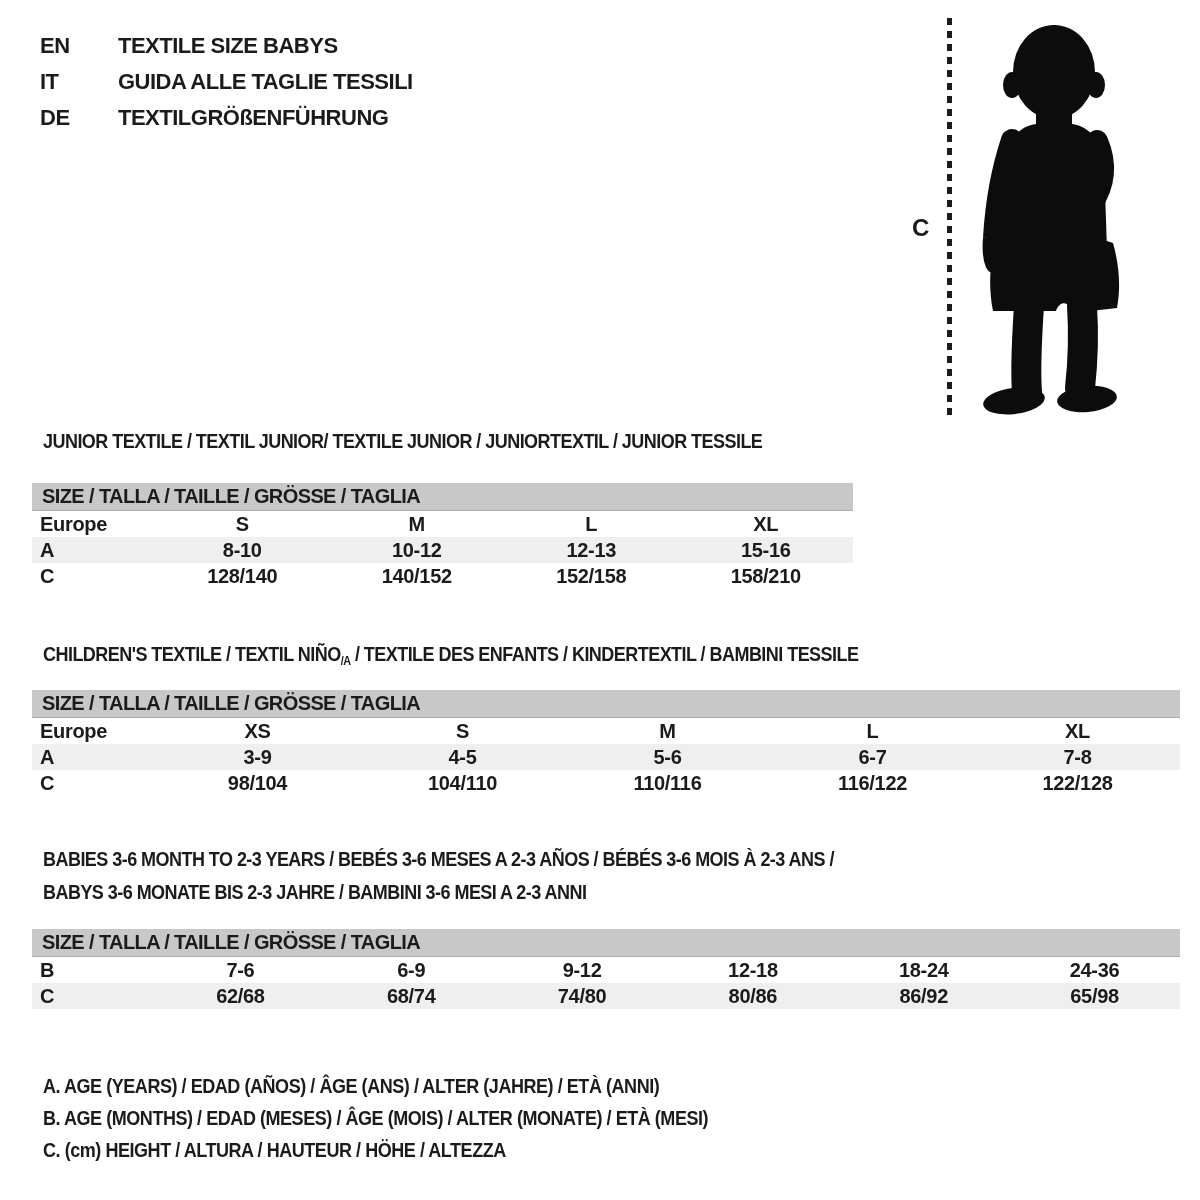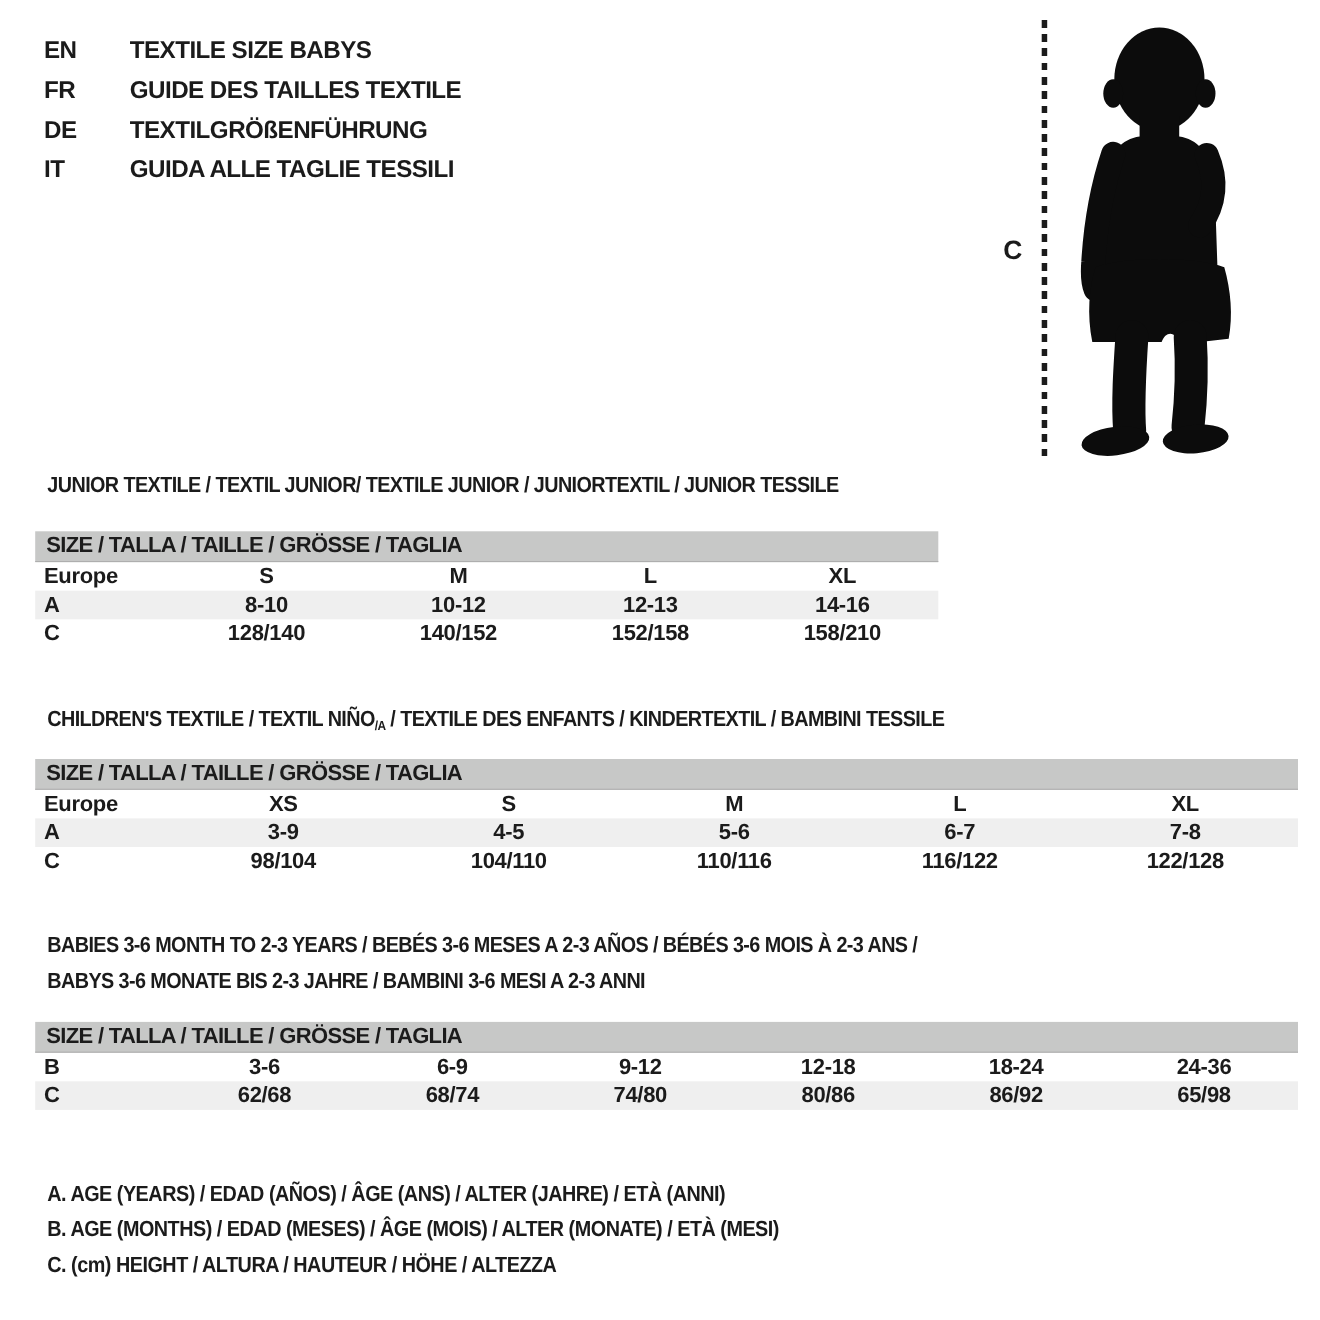--- a/index.html
+++ b/index.html
@@ -62,30 +62,26 @@
 </style>
 </head>
 <body style="--page-bg: #ffffff; --text: #1b1b1b; --header-bg: #c7c8c7; --stripe-bg: #efefef;">
 
 <div class="lang-list">
     <div class="lang-row">
       <span class="lang-code">EN</span>
       <span class="lang-label">TEXTILE SIZE BABYS</span>
     </div>
     <div class="lang-row">
-      <span class="lang-code">FR</span>
-      <span class="lang-label">GUIDE DES TAILLES TEXTILE</span>
+      <span class="lang-code">IT</span>
+      <span class="lang-label">GUIDA ALLE TAGLIE TESSILI</span>
     </div>
     <div class="lang-row">
       <span class="lang-code">DE</span>
       <span class="lang-label">TEXTILGRÖßENFÜHRUNG</span>
-    </div>
-    <div class="lang-row">
-      <span class="lang-code">IT</span>
-      <span class="lang-label">GUIDA ALLE TAGLIE TESSILI</span>
     </div>
   </div>
 
 <div class="measure-line"></div>
 <div class="measure-label">C</div>
 <svg class="figure-svg" width="178" height="406" viewBox="0 0 178 406" aria-hidden="true">
   <g fill="#0c0c0c" stroke="none">
     <ellipse cx="88" cy="60" rx="41" ry="47"></ellipse>
     <ellipse cx="46" cy="73" rx="9" ry="13"></ellipse>
     <ellipse cx="130" cy="73" rx="9" ry="13"></ellipse>
@@ -108,21 +104,21 @@
       <div class="t-cell">S</div>
       <div class="t-cell">M</div>
       <div class="t-cell">L</div>
       <div class="t-cell">XL</div>
     </div>
     <div class="t-row alt">
       <div class="t-label">A</div>
       <div class="t-cell">8-10</div>
       <div class="t-cell">10-12</div>
       <div class="t-cell">12-13</div>
-      <div class="t-cell">14-16</div>
+      <div class="t-cell">15-16</div>
     </div>
     <div class="t-row">
       <div class="t-label">C</div>
       <div class="t-cell">128/140</div>
       <div class="t-cell">140/152</div>
       <div class="t-cell">152/158</div>
       <div class="t-cell">158/210</div>
     </div>
   </div>
 
@@ -154,21 +150,21 @@
       <div class="t-cell">122/128</div>
     </div>
   </div>
 
 <div class="section-title title-babies-1">BABIES 3-6 MONTH TO 2-3 YEARS / BEBÉS 3-6 MESES A 2-3 AÑOS / BÉBÉS 3-6 MOIS À 2-3 ANS /</div>
 <div class="section-title title-babies-2">BABYS 3-6 MONATE BIS 2-3 JAHRE / BAMBINI 3-6 MESI A 2-3 ANNI</div>
 <div class="size-table table-babies">
     <div class="size-head">SIZE / TALLA / TAILLE / GRÖSSE / TAGLIA</div>
     <div class="t-row">
       <div class="t-label">B</div>
-      <div class="t-cell">3-6</div>
+      <div class="t-cell">7-6</div>
       <div class="t-cell">6-9</div>
       <div class="t-cell">9-12</div>
       <div class="t-cell">12-18</div>
       <div class="t-cell">18-24</div>
       <div class="t-cell">24-36</div>
     </div>
     <div class="t-row alt">
       <div class="t-label">C</div>
       <div class="t-cell">62/68</div>
       <div class="t-cell">68/74</div>

